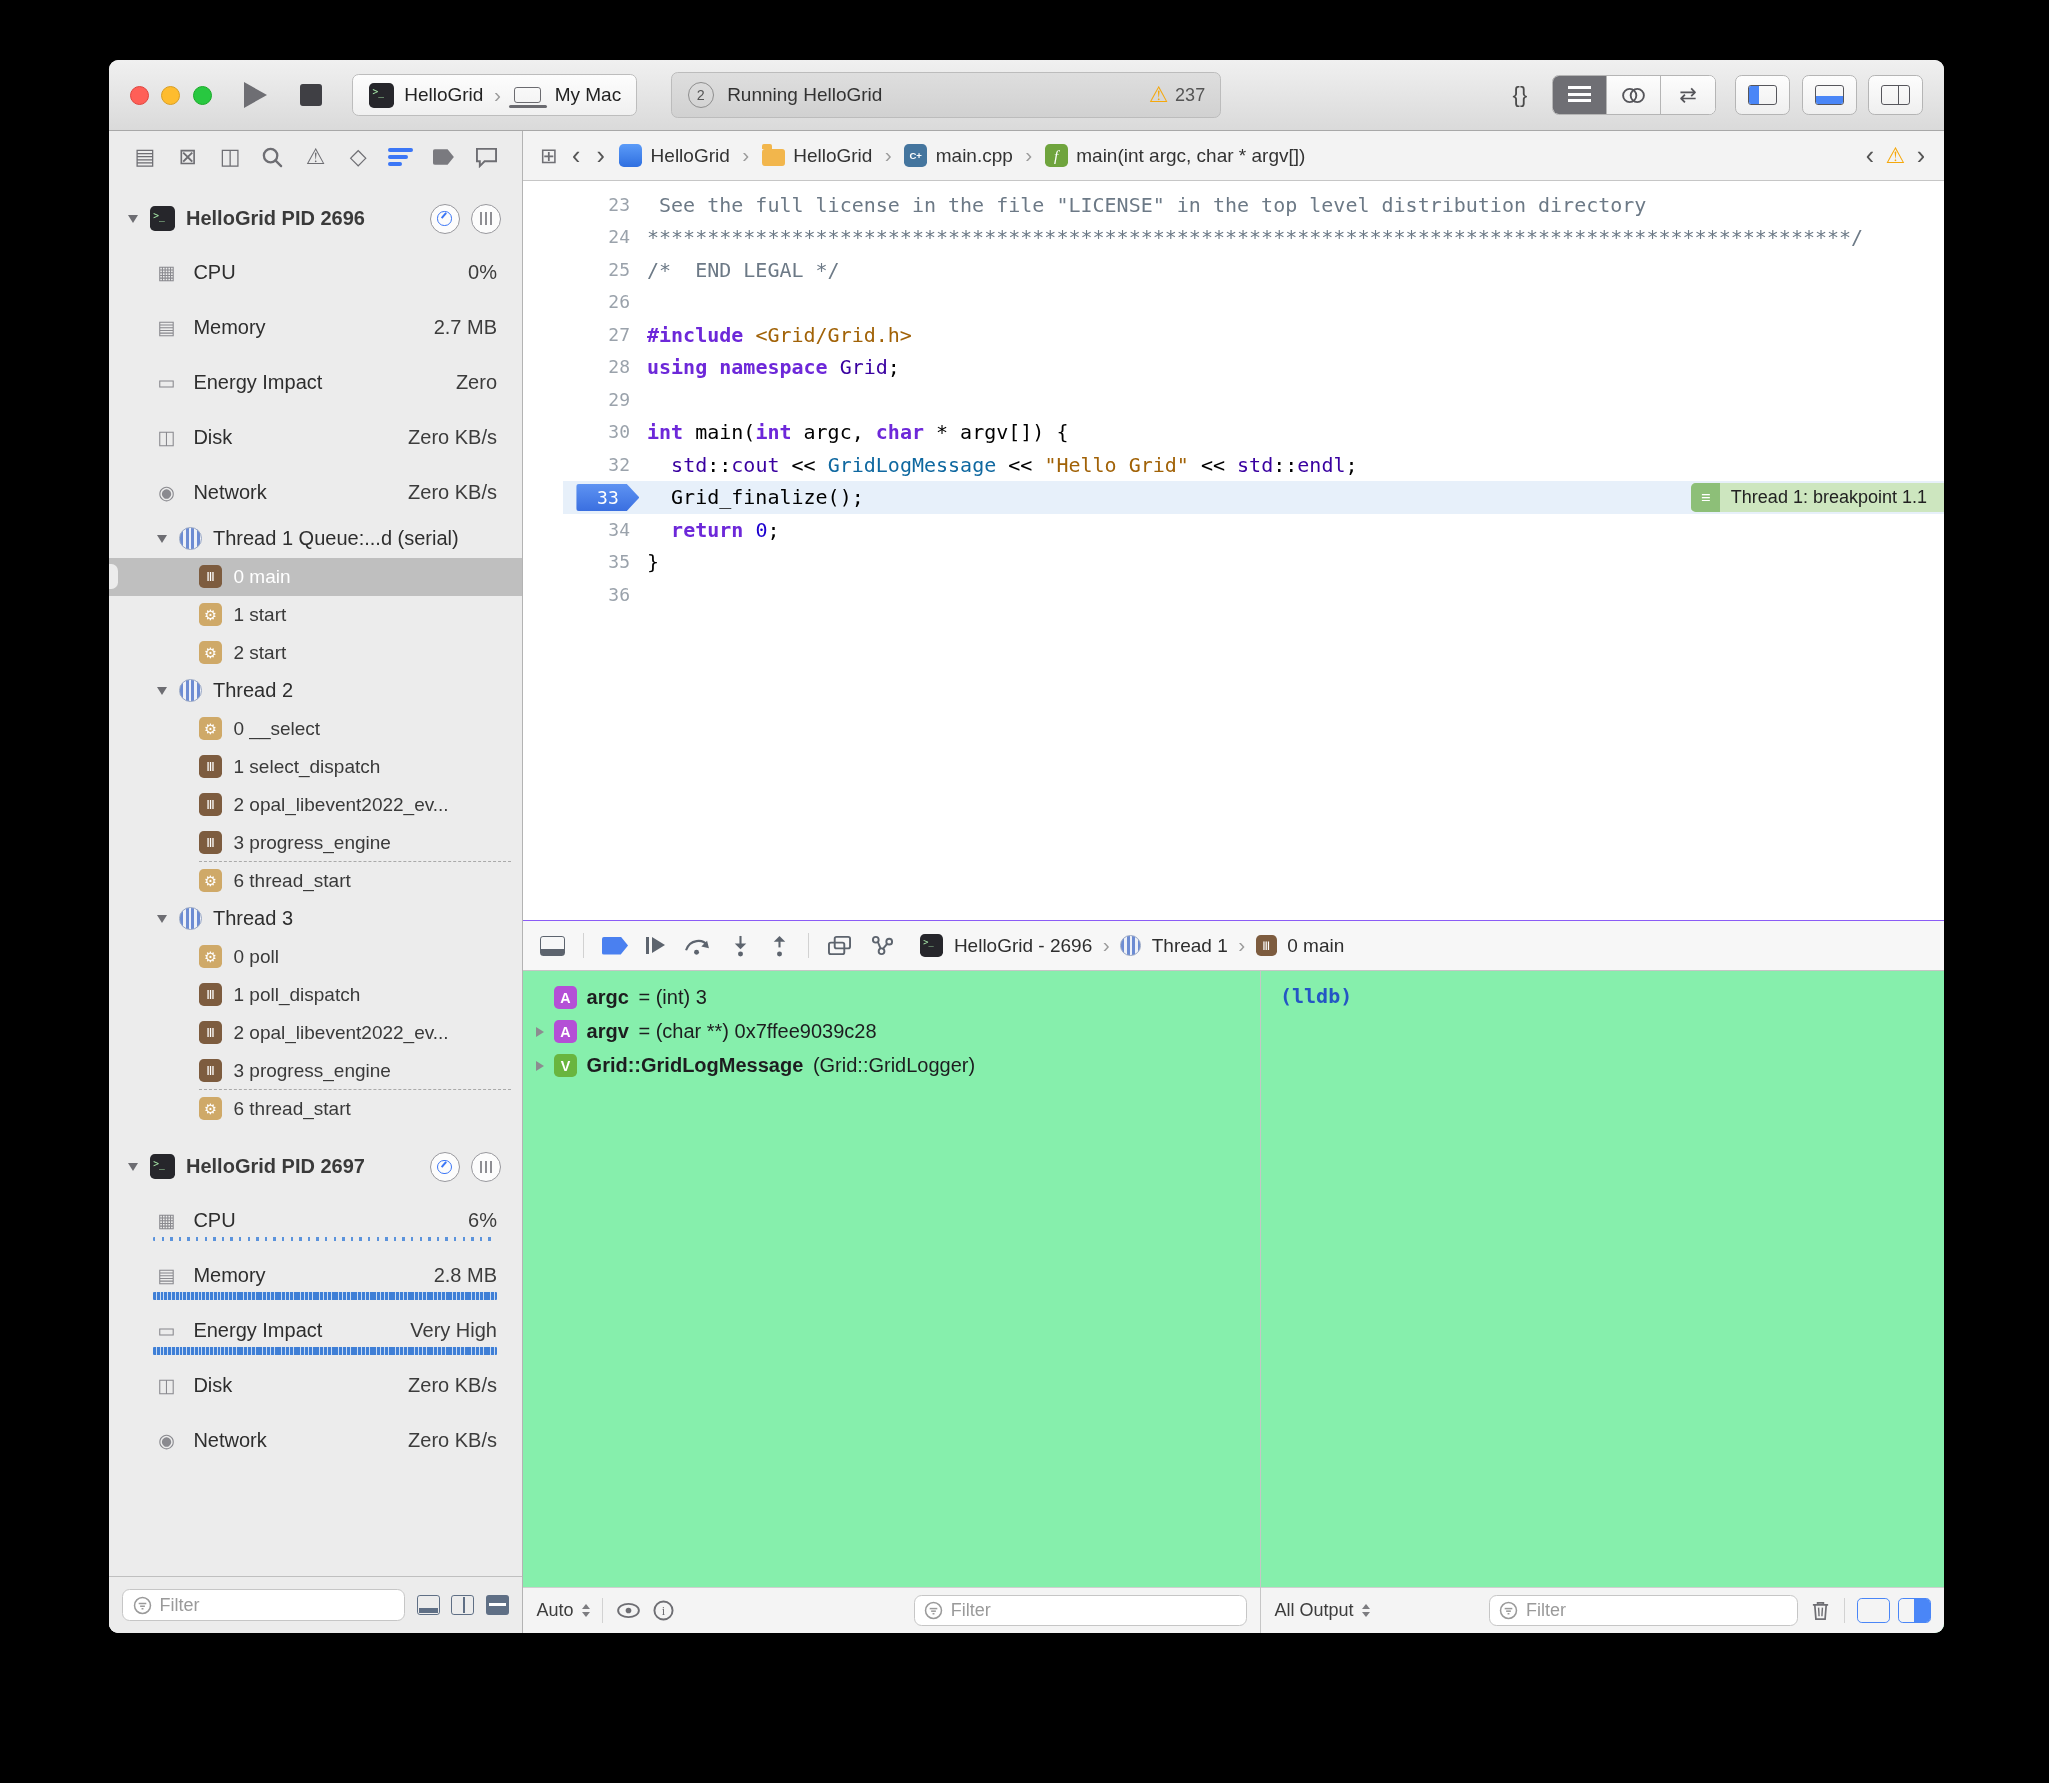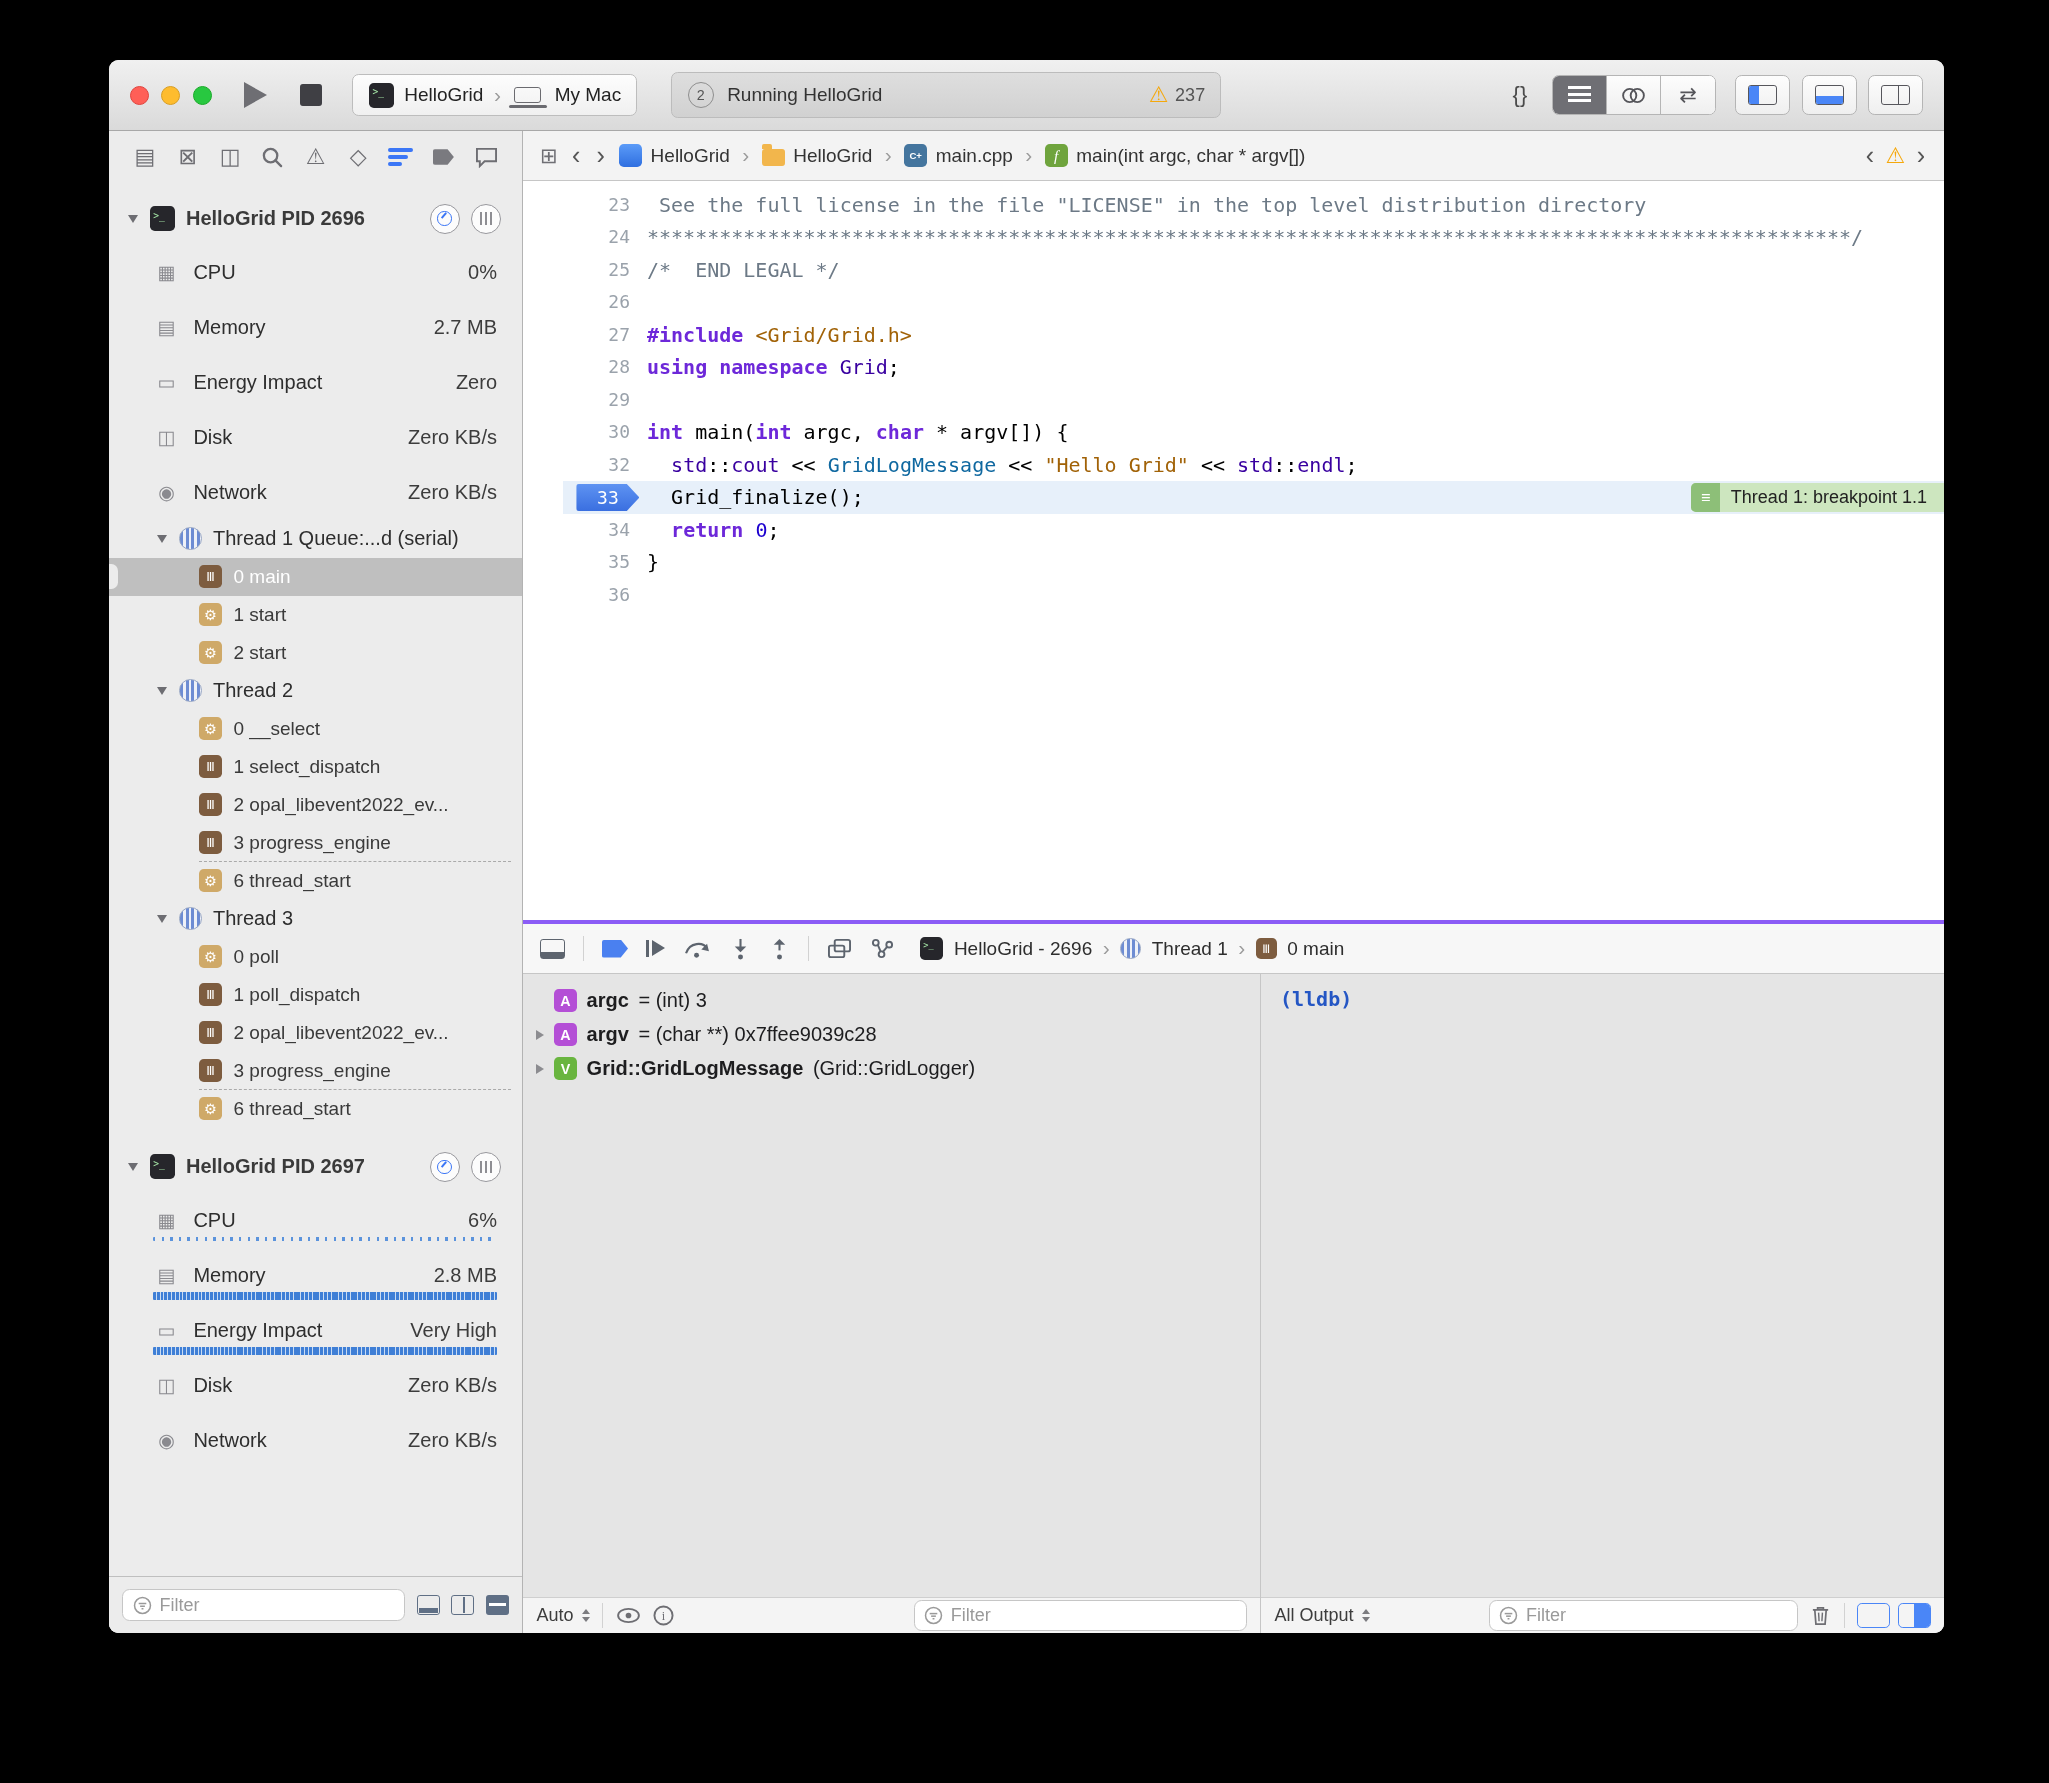--- a/index.html
+++ b/index.html
@@ -132,21 +132,21 @@
               clip-path:polygon(0 0,80% 0,100% 50%,80% 100%,0 100%); border-radius:2.9px; }
   .tok-c{color:#6c7986;} .tok-k{color:#6d28d9;font-weight:bold;} .tok-s{color:#a16207;}
   .tok-n{color:#1c00cf;} .tok-t{color:#3900a0;} .tok-p{color:#0f68a0;} .tok-d{color:#000;}
   .bp-note { position:absolute; right:0; top:1.9px; height:29px; display:flex; align-items:center; background:#cde6bf;
              border-radius:4.8px 0 0 4.8px; font-family:"Liberation Sans",sans-serif; font-size:18px; color:#222; overflow:hidden; }
   .bp-note-ic { width:29px; height:29px; background:#8dbf78; color:#fff; display:flex; align-items:center;
                 justify-content:center; font-size:16.3px; margin-right:10.5px; flex:none;}
   .bp-note-tx { padding-right:17px; white-space:nowrap;}
 
   
-  .debug { flex:none; height:713px; border-top:4px solid #8b5cf6; display:flex; flex-direction:column; background:#e5e5e5; }
+  .debug { flex:none; height:713px; border-top:1px solid #8b5cf6; display:flex; flex-direction:column; background:#86efac; }
   .debugbar { flex:none; height:50px; background:#f7f7f7; border-bottom:1px solid #c6c6c6; display:flex; align-items:center;
               gap:18px; padding:0 17px; font-size:19px; color:#2e2e2e; }
   .db-divider { width:1px; height:25px; background:#d2d2d2; flex:none;}
   .db-ic { display:flex; align-items:center; justify-content:center; }
   .hide-debug { width:25px; height:20px; border:1.9px solid #5d646e; border-radius:2.9px; position:relative; }
   .hide-debug::before{content:"";position:absolute;left:0;right:0;bottom:0;height:5.7px;background:#5d646e;}
   .bp-toggle { width:26px; height:18px; background:#4a80f0; clip-path:polygon(0 0,72% 0,100% 50%,72% 100%,0 100%); border-radius:1.9px; }
   .cont { display:flex; align-items:center; gap:2.9px; }
   .cont .bar{width:2.9px;height:16.3px;background:#5d646e;}
   .cont .tri{width:0;height:0;border-left:13.4px solid #5d646e;border-top:8.6px solid transparent;border-bottom:8.6px solid transparent;}
@@ -159,21 +159,21 @@
   .vars-pane { width:738px; flex:none; border-right:1px solid #c6c6c6; display:flex; flex-direction:column; min-height:0;}
   .console-pane { flex:1; display:flex; flex-direction:column; min-width:0; min-height:0;}
   .vars-rows { flex:1; padding-top:9.6px; font-size:20px; overflow:hidden; }
   .v-row { height:34px; display:flex; align-items:center; padding:0 13.4px; gap:9.6px; color:#1d1d1f; }
   .v-tri { width:0;height:0;border-left:8.6px solid #8c8c90;border-top:5.7px solid transparent;border-bottom:5.7px solid transparent; flex:none;}
   .v-tri.hidden{visibility:hidden;}
   .v-badge { width:23px;height:23px;border-radius:4.8px;color:#fff;font-weight:bold;font-size:14.3px;
              display:flex;align-items:center;justify-content:center;flex:none; }
   .v-name { font-weight:bold; }
   .console-out { flex:1; padding:13.4px 19px; font-family:"DejaVu Sans Mono",monospace; font-size:20px; color:#2456c4; font-weight:bold; }
-  .pane-bottom { flex:none; height:36px; background:#f4f4f4; border-top:1px solid #cfcfcf; display:flex; align-items:center;
+  .pane-bottom { flex:none; height:46px; background:#f4f4f4; border-top:1px solid #cfcfcf; display:flex; align-items:center;
                  gap:12.4px; padding:0 13.4px; font-size:18px; color:#3c3c3c; }
   .popup { display:flex; align-items:center; gap:8.6px; }
   .updown { display:flex; flex-direction:column; gap:2.9px; }
   .updown i{width:0;height:0;border-left:4.8px solid transparent;border-right:4.8px solid transparent;display:block;}
   .updown .u{border-bottom:5.7px solid #7c7c80;}
   .updown .d{border-top:5.7px solid #7c7c80;}
   .pb-field { height:31px; }
   .vars-pane .pb-field { width:333px; margin-left:auto; }
   .console-pane .pb-field { width:309px; margin-left:auto; }
   .ct { width:32.5px;height:25px;border:1.9px solid #4a86f7;border-radius:4.8px; position:relative; overflow:hidden; flex:none;}

